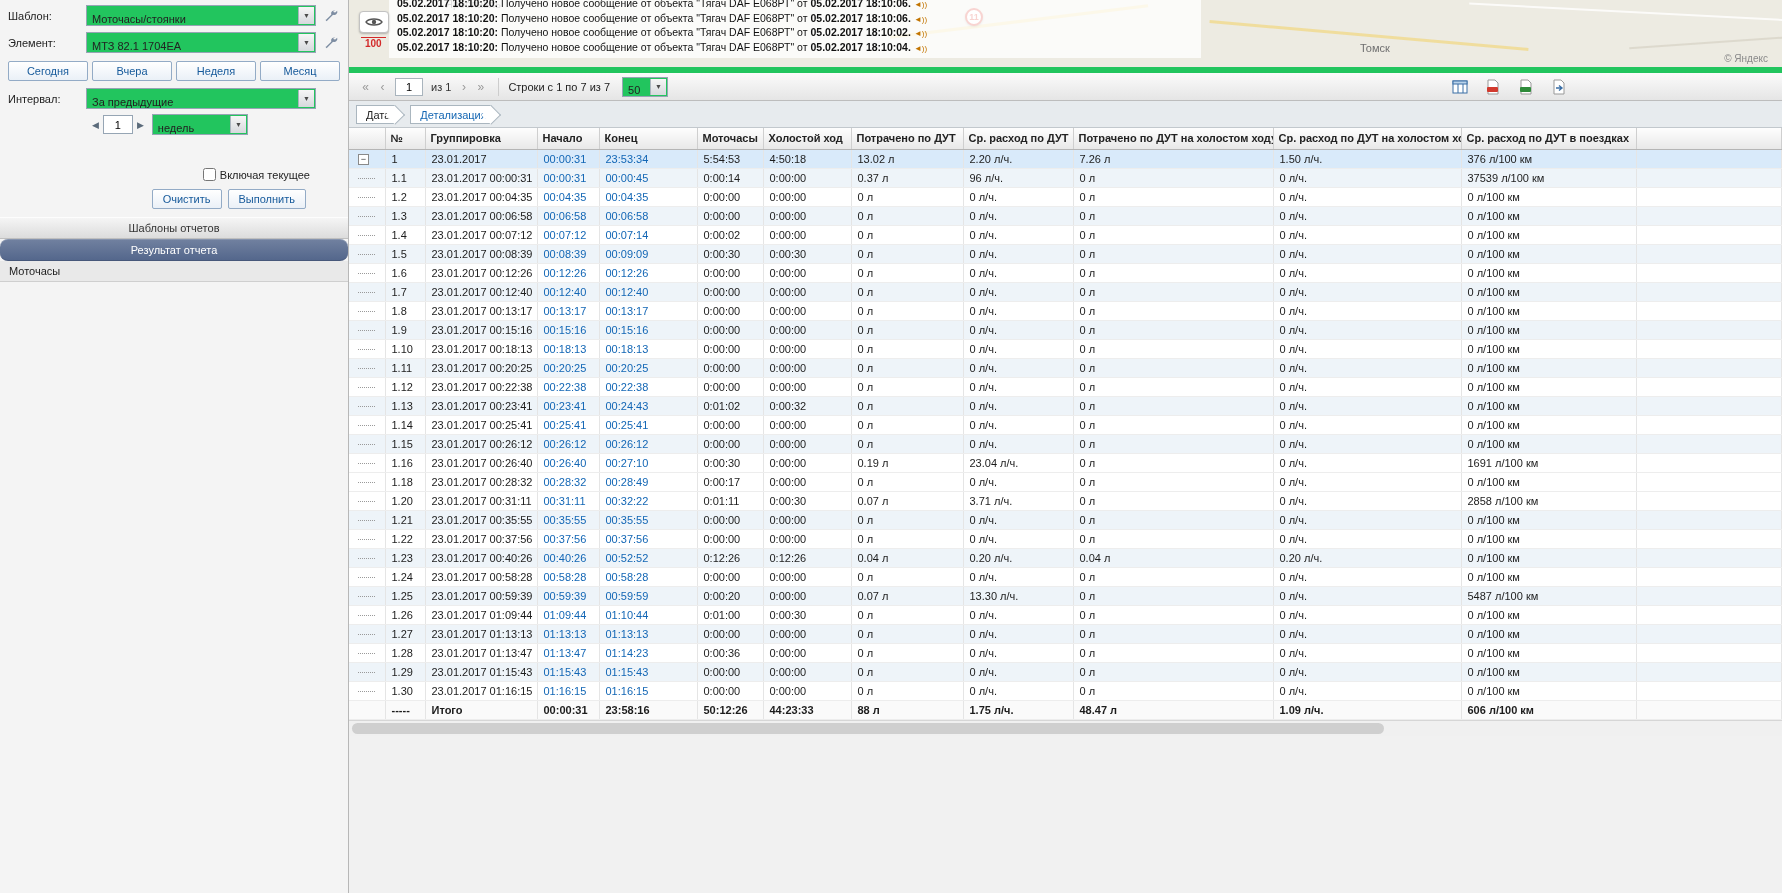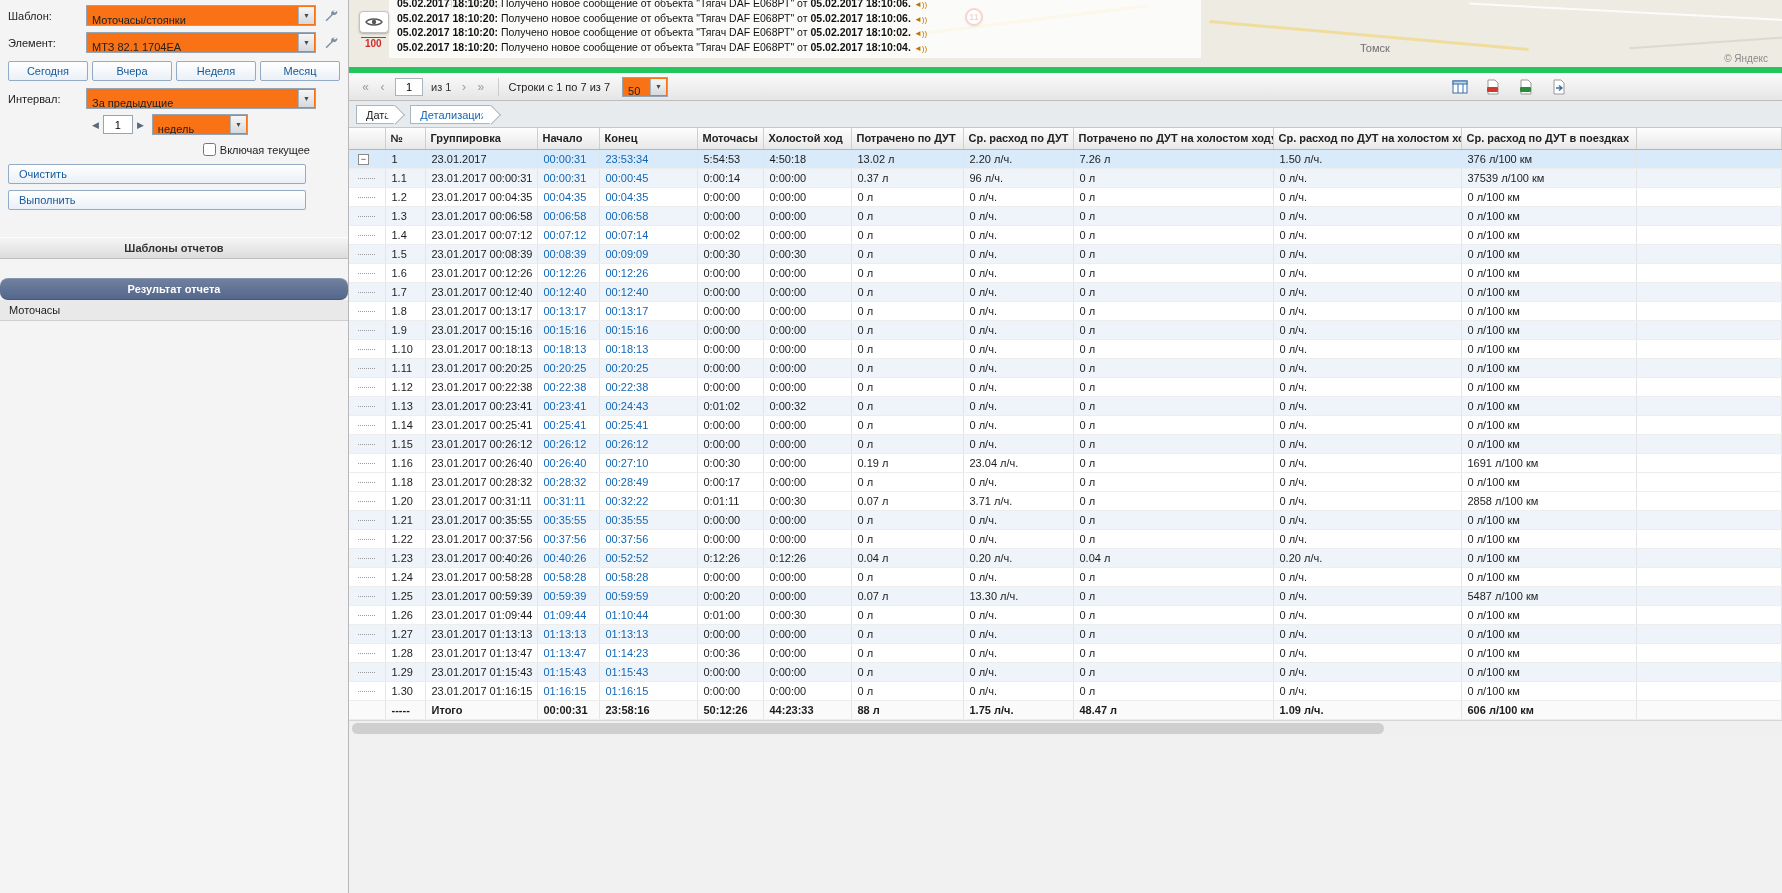--- a/index.html
+++ b/index.html
@@ -4,35 +4,35 @@
 <style>
   * { box-sizing:border-box; }
   html,body { margin:0; padding:0; }
   body { font-family:"Liberation Sans", sans-serif; font-size:11px; color:#222; background:#f1f1f1; }
   .app { width:1782px; height:893px; position:relative; overflow:hidden; display:flex; background:#f1f1f1; }
 
   
   .sidebar { width:349px; flex:none; background:#f4f4f4; border-right:1px solid #b7b7b7; position:relative; }
   .form-row { display:flex; align-items:center; padding:5px 8px 1px 8px; }
   .form-label { width:78px; flex:none; color:#222; }
-  .selectbox { flex:1; height:21px; background:#f97316; border:1px solid #96a5b4; position:relative; display:flex; align-items:center; padding:8px 20px 0 5px; overflow:hidden; cursor:default; }
+  .selectbox { flex:1; height:21px; background:#22c55e; border:1px solid #96a5b4; position:relative; display:flex; align-items:flex-end; padding:8px 20px 0 5px; overflow:hidden; cursor:default; }
   .selectbox .sb-arrow { position:absolute; right:1px; top:1px; bottom:1px; width:16px; background:linear-gradient(#f6f6f6,#d6d9dd); border-left:1px solid #aab4be; display:flex; align-items:center; justify-content:center; font-size:7px; color:#4a4a4a; }
   .wrench-btn { width:20px; height:20px; margin-left:4px; flex:none; display:flex; align-items:center; justify-content:center; cursor:pointer; }
   .period-row { display:flex; padding:7px 6px 2px 6px; }
   .pbtn { flex:1; margin:0 2px; height:20px; border:1px solid #93abc6; border-radius:2px; background:linear-gradient(#ffffff,#eaf0f7); color:#15599a; display:flex; align-items:center; justify-content:center; cursor:pointer; }
   .stepper-row { display:flex; align-items:center; padding:4px 8px 2px 88px; }
   .step-arrow { color:#5a6a7a; font-size:9px; padding:0 4px; cursor:pointer; }
   .num-input { width:30px; height:19px; border:1px solid #96a5b4; background:#fff; text-align:center; font-family:"Liberation Sans",sans-serif; font-size:11px; }
   .unit-select { width:96px; margin-left:4px; }
-  .checkbox-row { display:flex; align-items:center; justify-content:flex-end; padding:6px 38px 2px 8px; }
+  .checkbox-row { display:flex; align-items:center; justify-content:flex-end; padding:6px 38px 2px 8px;margin-top:25px; }
   .checkbox-row input { margin:0 4px 0 0; }
-  .action-row { display:flex; justify-content:flex-end; gap:6px; padding:6px 42px 8px 8px;flex-direction:column; }
+  .action-row { display:flex; justify-content:flex-end; gap:6px; padding:6px 42px 8px 8px; }
   .abtn { height:20px; padding:0 10px; border:1px solid #93abc6; border-radius:2px; background:linear-gradient(#ffffff,#eaf0f7); color:#15599a; display:flex; align-items:center; cursor:pointer; }
-  .section-h { height:22px; display:flex; align-items:center; justify-content:center; font-weight:bold; color:#333;
-               background:linear-gradient(#f5f5f5,#dcdcdc); border-top:1px solid #fdfdfd; border-bottom:1px solid #bfbfbf; cursor:pointer;margin-top:19px; }
+  .section-h { height:22px; display:flex; align-items:center; justify-content:center; font-weight:normal; color:#333;
+               background:linear-gradient(#f5f5f5,#dcdcdc); border-top:1px solid #fdfdfd; border-bottom:1px solid #bfbfbf; cursor:pointer; }
   .section-h.active { background:linear-gradient(#70809f,#54678c); color:#fff; border-top:1px solid #8694ae; border-bottom:1px solid #47587a;border-radius:8px; }
   .result-item { height:21px; display:flex; align-items:center; padding:0 9px; background:#e9e9e9; border-bottom:1px solid #cfcfcf; cursor:pointer; }
 
   
   .main { flex:1; min-width:0; display:flex; flex-direction:column; }
 
   
   .map { height:73px; flex:none; position:relative; background:#edebe2; border-bottom:6px solid #22c55e; overflow:hidden;text-decoration:underline; }
   .road { position:absolute; opacity:.8; }
   .map-city { position:absolute; color:#6f6f6f; font-size:11px; }

